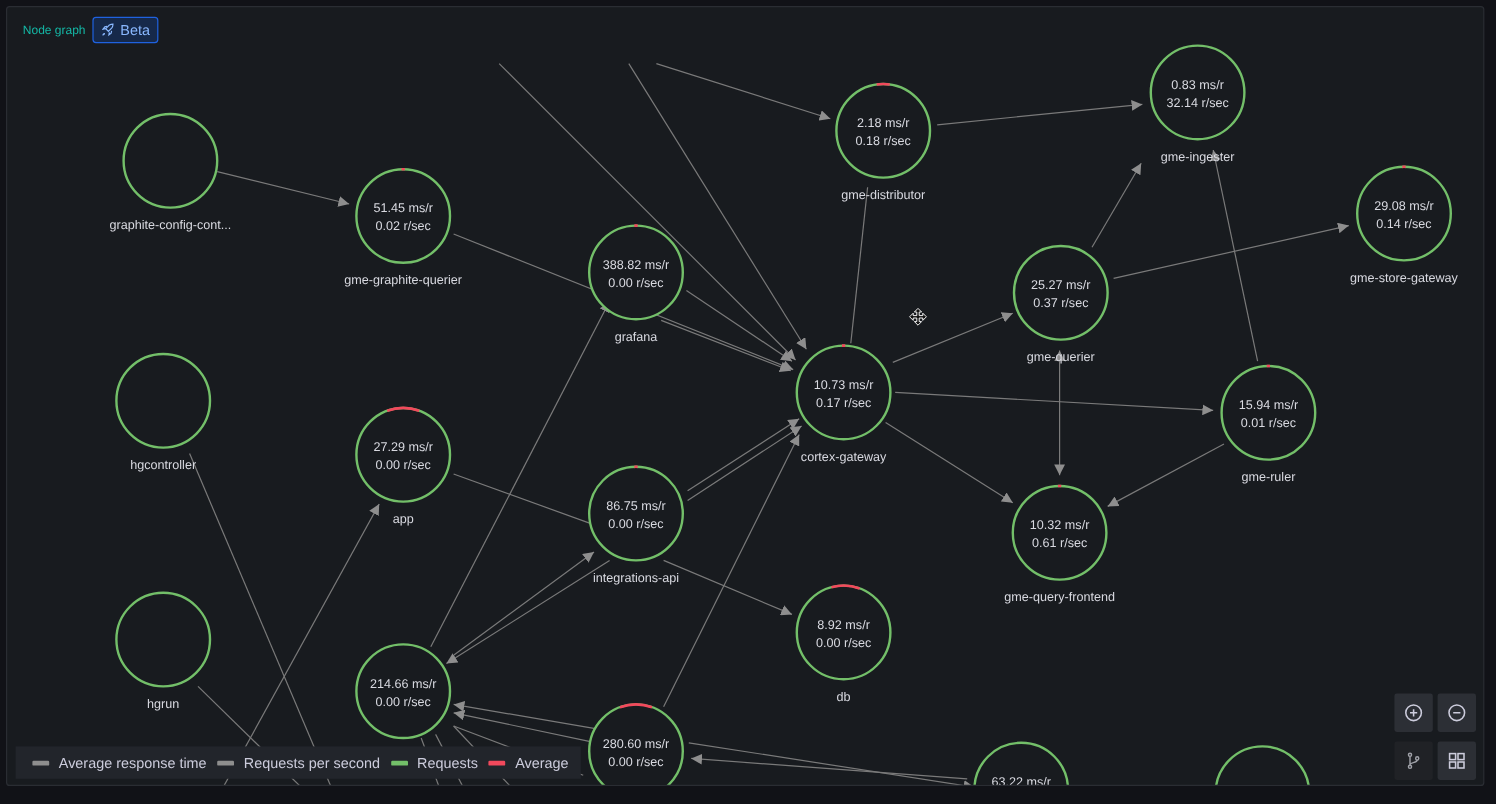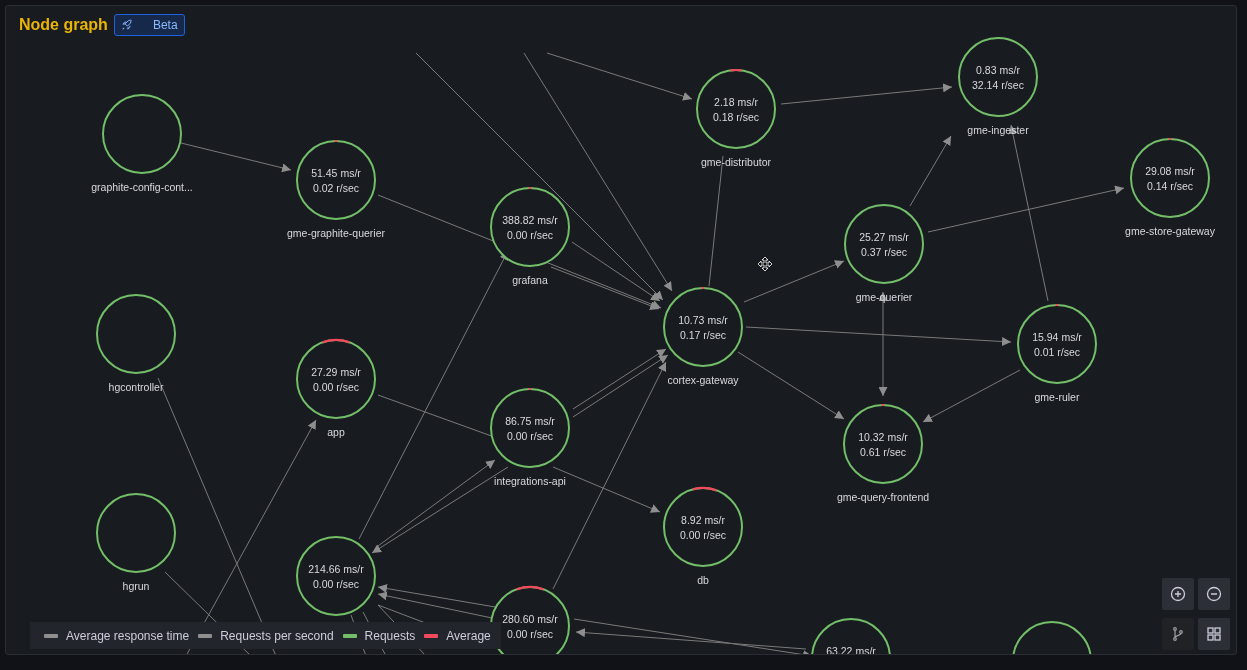--- a/index.html
+++ b/index.html
@@ -1,23 +1,23 @@
 <!DOCTYPE html>
 <html><head>
 <meta charset="utf-8">
 <style>
   html, body { margin:0; padding:0; background:#111217; }
   body { width:1247px; height:670px; overflow:hidden; font-family:"Liberation Sans", sans-serif; position:relative; }
   .panel { position:absolute; left:5px; top:5px; width:1232px; height:650px; background:#181b1f; border:1px solid #2a2d33; border-radius:3px; box-sizing:border-box; overflow:hidden; }
   .header { position:absolute; left:13px; top:8px; display:flex; align-items:center; gap:6px; z-index:3; }
-  .title { color:#eab308; font-size:16px; font-weight:bold; }
-  .badge { display:flex; align-items:center; gap:20px; border:1px solid #1f62e0; background:#16294a; color:#8ab8ff; border-radius:3px; padding:2px 6px; font-size:12px; height:16px; }
+  .title { color:#14b8a6; font-size:10px; font-weight:normal; }
+  .badge { display:flex; align-items:center; gap:4px; border:1px solid #1f62e0; background:#16294a; color:#8ab8ff; border-radius:3px; padding:2px 6px; font-size:12px; height:16px; }
   .badge svg { width:12px; height:12px; }
   svg.graph { position:absolute; left:0; top:0; width:1232px; height:650px; }
-  .legend { position:absolute; left:24px; top:616px; height:27px; background:#22252b; display:flex; align-items:center; gap:9px; padding:0 10px 0 14px; font-size:12px; color:#ccccdc; z-index:3; }
+  .legend { position:absolute; left:7px; top:616px; height:27px; background:#22252b; display:flex; align-items:center; gap:9px; padding:0 10px 0 14px; font-size:12px; color:#ccccdc; z-index:3; }
   .legend-item { display:flex; align-items:center; gap:8px; }
   .swatch { width:14px; height:4px; border-radius:1px; }
   .controls { position:absolute; left:1156px; top:572px; display:grid; grid-template-columns:32px 32px; gap:8px 4px; z-index:3; }
   .ctrl { width:32px; height:32px; background:#2c2f35; border-radius:2px; display:flex; align-items:center; justify-content:center; cursor:pointer; }
   .ctrl.dim { background:#202226; }
   .ctrl svg { width:16px; height:16px; }
   .move-cursor { position:absolute; left:751px; top:250px; width:16px; height:16px; z-index:3; }
 </style>
 </head>
 <body>

